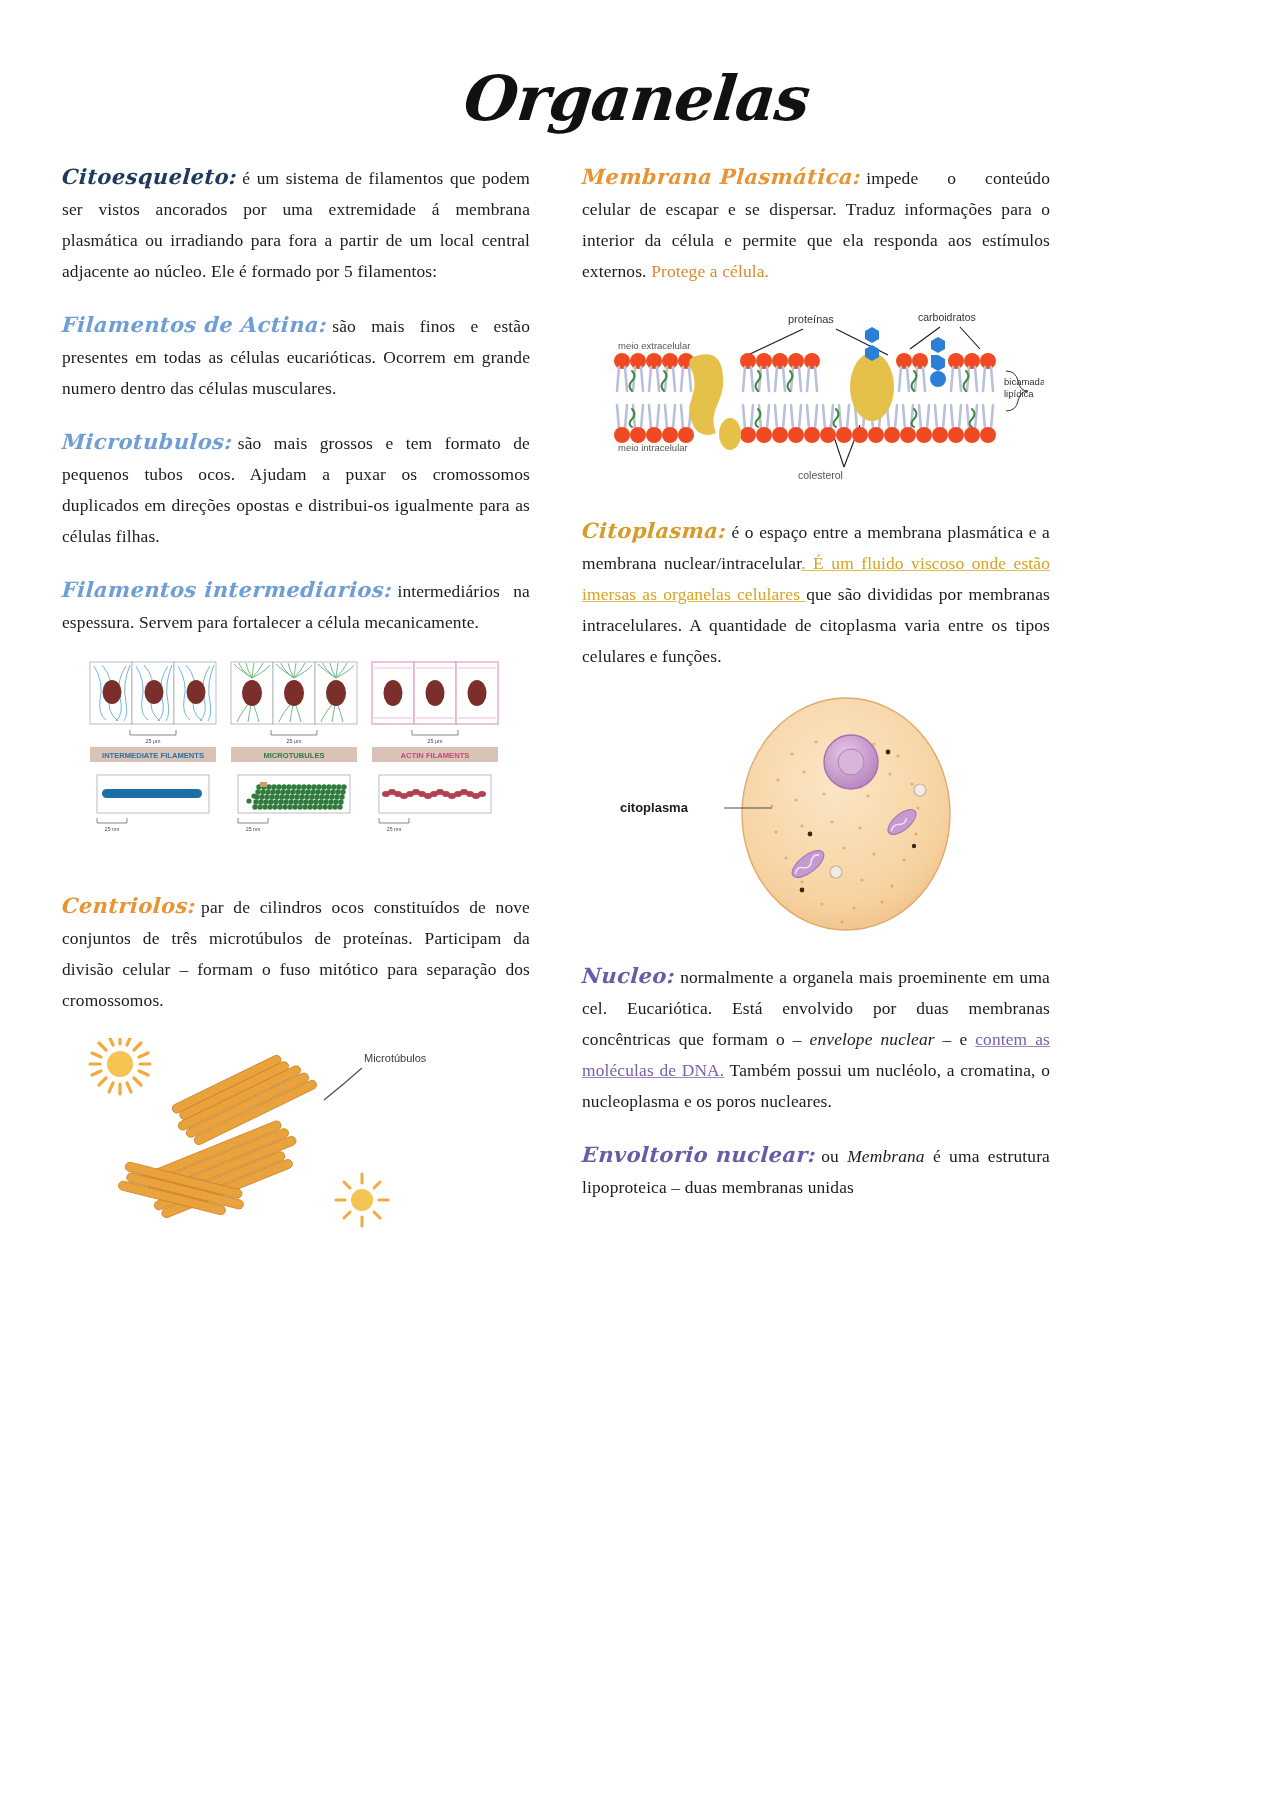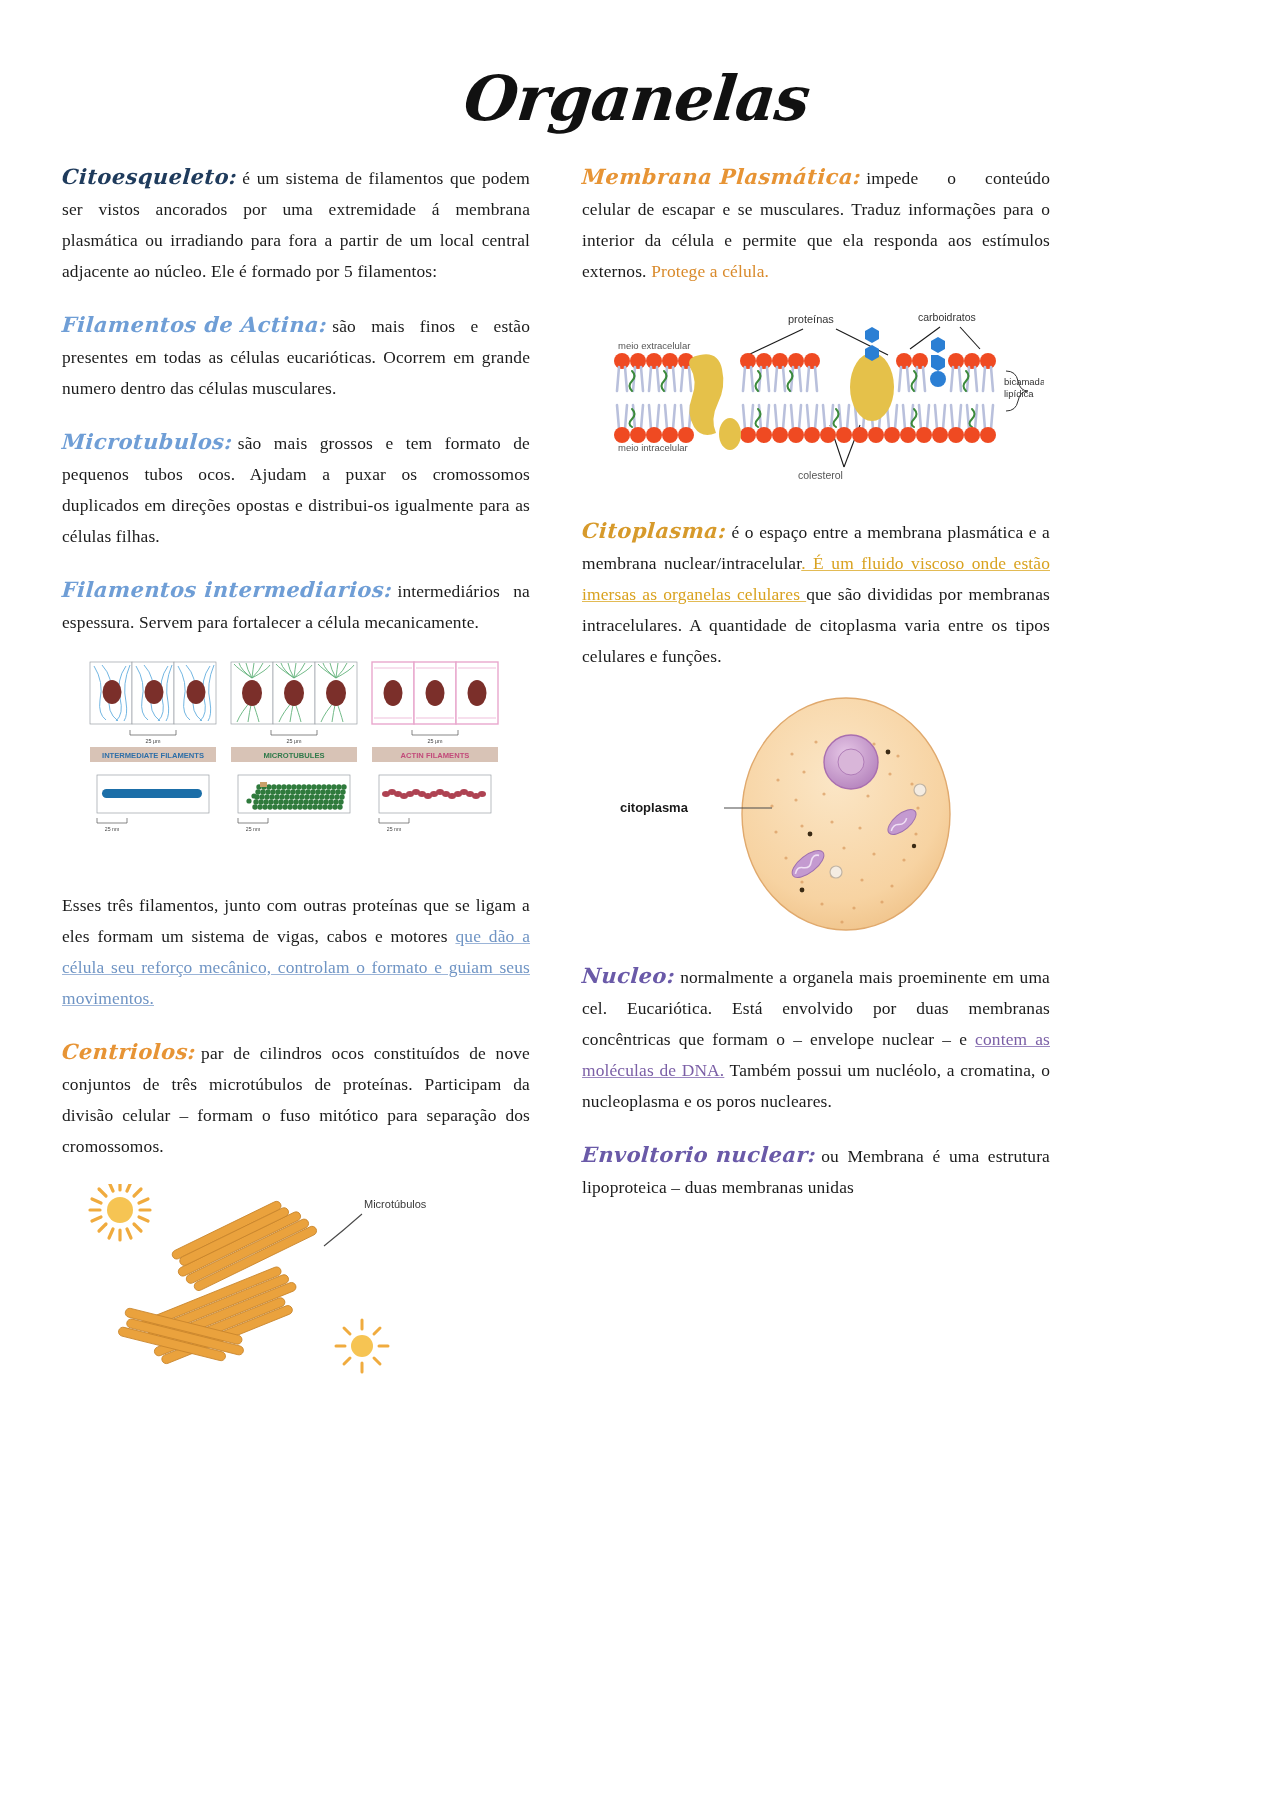--- a/index.html
+++ b/index.html
@@ -70,21 +70,21 @@
   .hd-purple{color:#6a5aa8;}
   
   .u-orange{color:#d98a2b;text-decoration-color:#d98a2b;}
   .u-blue{color:#6f94c4;text-decoration:underline;text-decoration-color:#9cb5d8;}
   .u-purple{color:#7b5fa6;text-decoration:underline;text-decoration-color:#9b86c0;}
   .hl-yellow{
     color:#d9a21f;
     text-decoration:underline;
     text-decoration-color:#e3bb55;
   }
-  .italic{}
+  .italic{font-style:italic;}
   
   .fig{margin:10px 0 26px 0;}
   .fig svg{display:block;}
   .fig-filaments{margin:14px 0 30px 24px;}
   .fig-centriole{margin:8px 0 0 0;}
   .fig-membrane{margin:16px 0 26px 6px;}
   .fig-cell{margin:18px 0 26px 0;display:flex;justify-content:center;}
 </style>
 </head>
 <body>
@@ -353,21 +353,20 @@
                 <ellipse cx="114" cy="134" rx="4" ry="3"></ellipse>
             </g>
             <g stroke="#555" stroke-width="0.7" fill="none">
                 <path d="M11 158 L11 163 L41 163 L41 158"></path>
               </g>
             <text x="26" y="171" font-family="'Liberation Sans',sans-serif" font-size="5.2" fill="#444" text-anchor="middle">25 nm</text>
           </g>
         </svg>
       </div>
 
-      <p class="body"><span>Esses três filamentos, junto com outras proteínas que se ligam a eles formam um sistema de vigas, cabos e motores </span><span class="u-blue">que dão a célula seu reforço mecânico, controlam o formato e guiam seus movimentos.</span></p>
 
       <p class="body">
         <span class="hd hd-orange">Centriolos:</span><span>par de cilindros ocos constituídos de nove conjuntos de três microtúbulos de proteínas. Participam da divisão celular – formam o fuso mitótico para separação dos cromossomos.</span>
       </p>
 
       <div class="fig fig-centriole">
         <svg width="400" height="200" viewBox="0 0 400 200" xmlns="http://www.w3.org/2000/svg">
 
           <g transform="translate(58,26)">
             <g stroke="#f0ab3e" stroke-width="3.2" stroke-linecap="round">
@@ -434,21 +433,21 @@
           </g>
           <text x="302" y="24" font-family="'Liberation Sans',sans-serif" font-size="11" fill="#3a3a3a">Microtúbulos</text>
         </svg>
       </div>
 
     </div>
 
     <div class="col">
 
       <p class="body">
-        <span class="hd hd-orange">Membrana Plasmática:</span><span>impede o conteúdo celular de escapar e se musculares. Traduz informações para o interior da célula e permite que ela responda aos estímulos externos. </span><span class="u-orange">Protege a célula.</span>
+        <span class="hd hd-orange">Membrana Plasmática:</span><span>impede o conteúdo celular de escapar e se dispersar. Traduz informações para o interior da célula e permite que ela responda aos estímulos externos. </span><span class="u-orange">Protege a célula.</span>
       </p>
 
       <div class="fig fig-membrane">
         <svg width="456" height="180" viewBox="0 0 456 180" xmlns="http://www.w3.org/2000/svg">
 
           <text x="30" y="40" font-family="'Liberation Sans',sans-serif" font-size="9.5" fill="#555">meio extracelular</text>
           <text x="200" y="14" font-family="'Liberation Sans',sans-serif" font-size="11" fill="#333">proteínas</text>
           <text x="330" y="12" font-family="'Liberation Sans',sans-serif" font-size="10.5" fill="#333">carboidratos</text>
           <text x="30" y="142" font-family="'Liberation Sans',sans-serif" font-size="9.5" fill="#555">meio intracelular</text>
           <text x="210" y="170" font-family="'Liberation Sans',sans-serif" font-size="10.5" fill="#555">colesterol</text>

